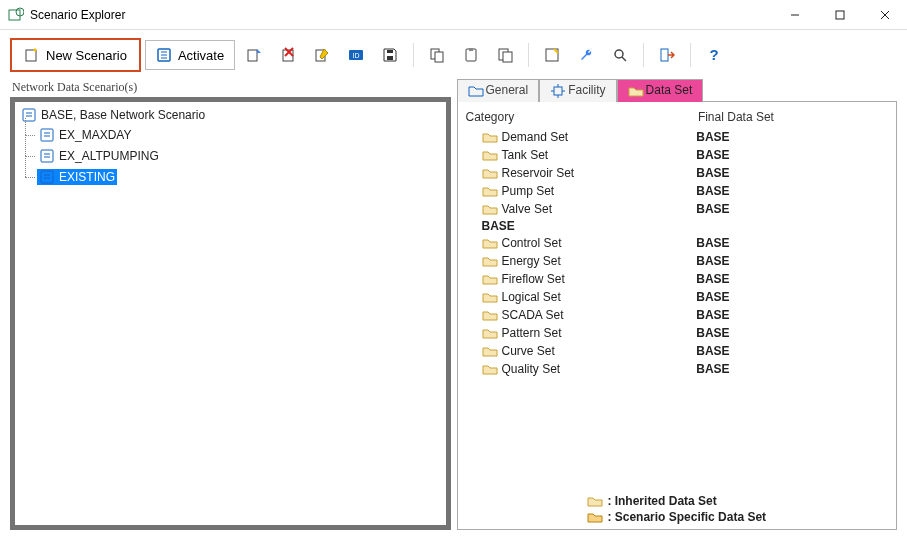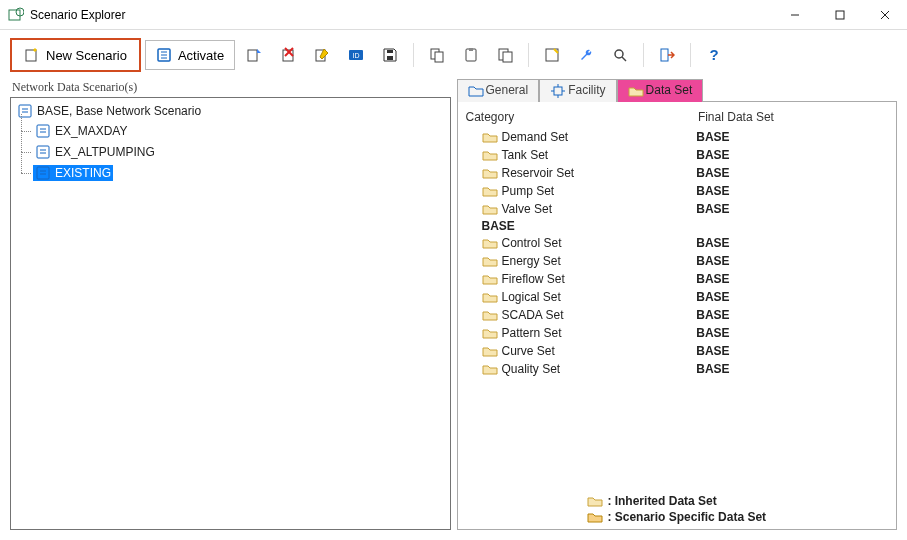--- a/index.html
+++ b/index.html
@@ -66,21 +66,21 @@
     flex-direction: column;
   }
   .panel-header {
     font-size: 12px;
     color: #444;
     padding: 2px 2px;
     font-family: Liberation Serif, serif;
   }
   .tree-box {
     flex: 1;
-    border: 1px solid #737373;
+    border: 5px solid #737373;
     padding: 4px 2px;
     overflow: auto;
     background: #fff;
   }
   .tree ul { list-style: none; margin: 0; padding-left: 18px; }
   .tree > ul { padding-left: 2px; }
   .tree li { position: relative; padding: 1px 0; white-space: nowrap; }
   .tree li .row { display: inline-flex; align-items: center; gap: 4px; padding: 0 2px; }
   .tree ul ul li::before {
     content: "";

